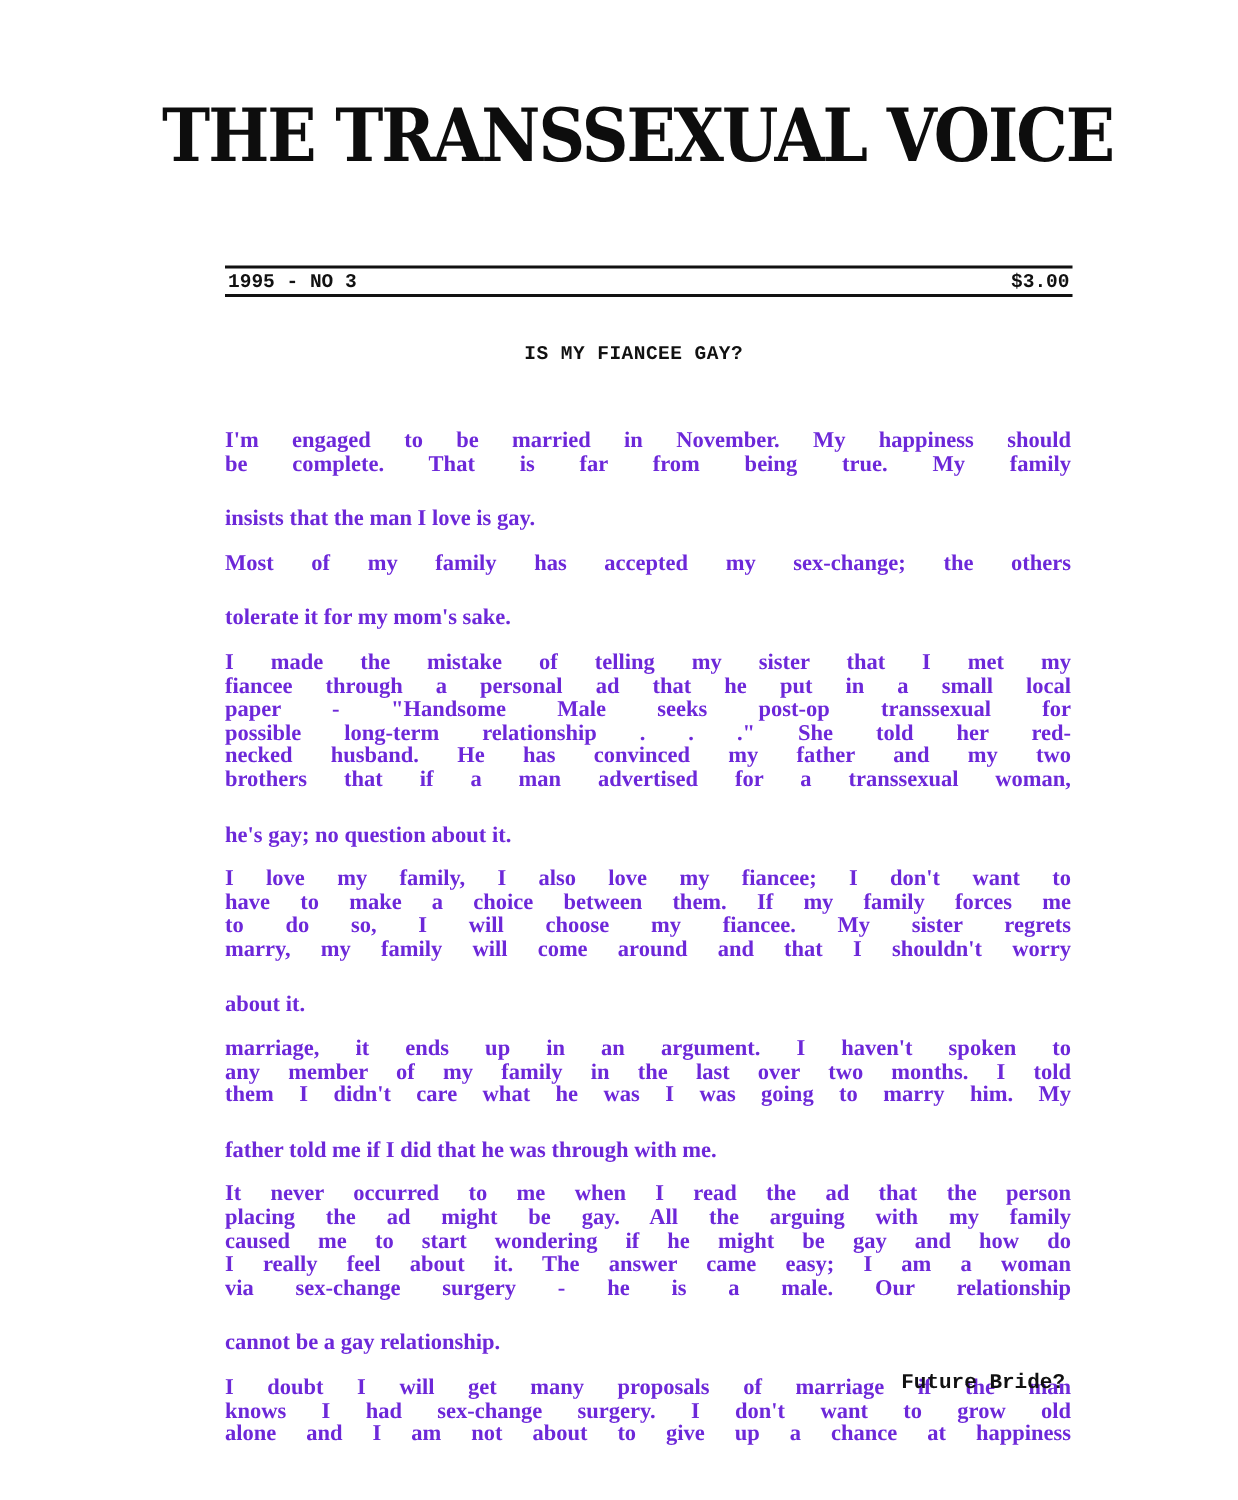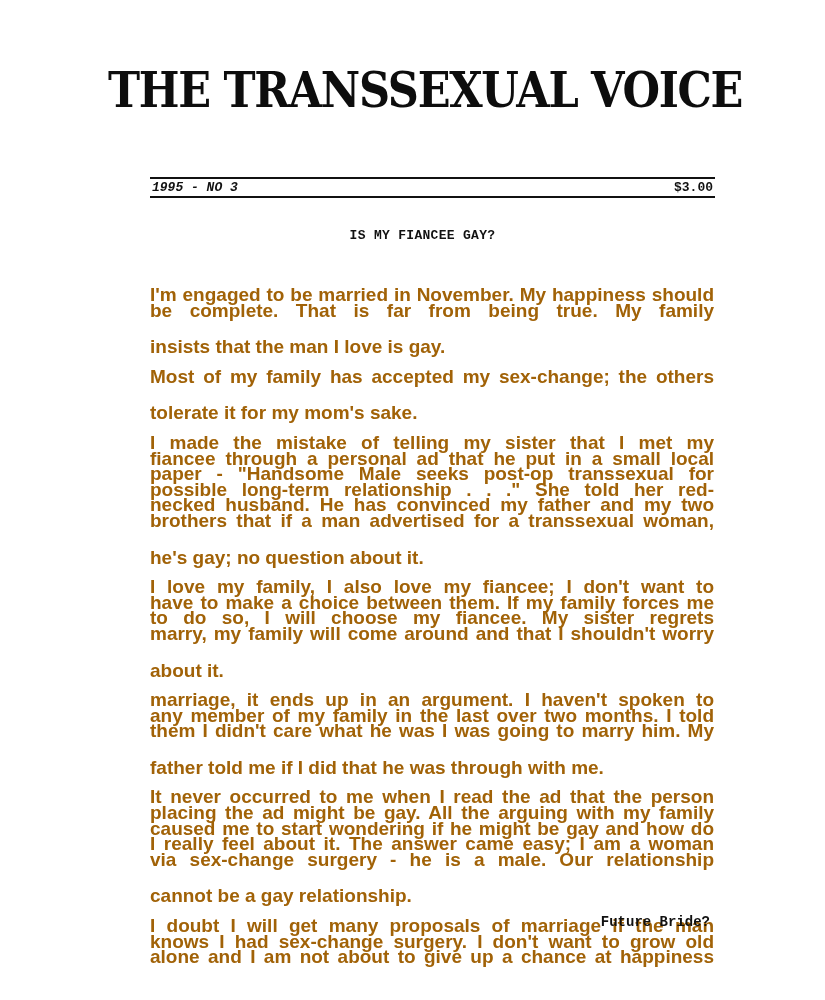--- a/index.html
+++ b/index.html
@@ -14,32 +14,32 @@
       line-height: 56px; white-space: nowrap;
       transform: scaleX(0.88); transform-origin: left top;
       color: #0d0d0d;
     }
     .issue-bar {
       position: absolute; left: 150px; top: 177px; width: 565px; height: 17px;
       border-top: 2px solid #111; border-bottom: 2px solid #111;
       font-family: "Liberation Mono", "DejaVu Sans Mono", monospace;
       font-weight: bold; font-size: 13px; line-height: 17px;
     }
-    .issue-bar .left { position: absolute; left: 2px; top: 0; font-style: italic; }
+    .issue-bar .left { position: absolute; left: 2px; top: 0; }
     .issue-bar .right { position: absolute; right: 2px; top: 0; }
     .headline {
       position: absolute; left: 0; width: 825px; top: 228px; text-align: center;
       font-family: "Liberation Mono", "DejaVu Sans Mono", monospace;
       font-weight: bold; font-size: 13px; letter-spacing: 0.3px;
       padding-left: 10px;
     }
     .article {
       position: absolute; left: 150px; top: 287px; width: 564px;
-      font-family: Liberation Sans, sans-serif;
-      font-weight: bold; font-size: 19px; color: #a16207;
+      font-family: Liberation Serif, serif;
+      font-weight: bold; font-size: 15px; color: #6d28d9;
     }
     .para { margin: 0 0 14px 0; }
     .line {
       display: block; height: 15.6px; line-height: 15.6px;
       text-align: justify; text-align-last: justify; white-space: normal;
     }
     .line.last { text-align-last: left; margin-top: 21px; }
     .signature {
       position: absolute; right: 115px; top: 914px;
       font-family: "Liberation Mono", "DejaVu Sans Mono", monospace;

